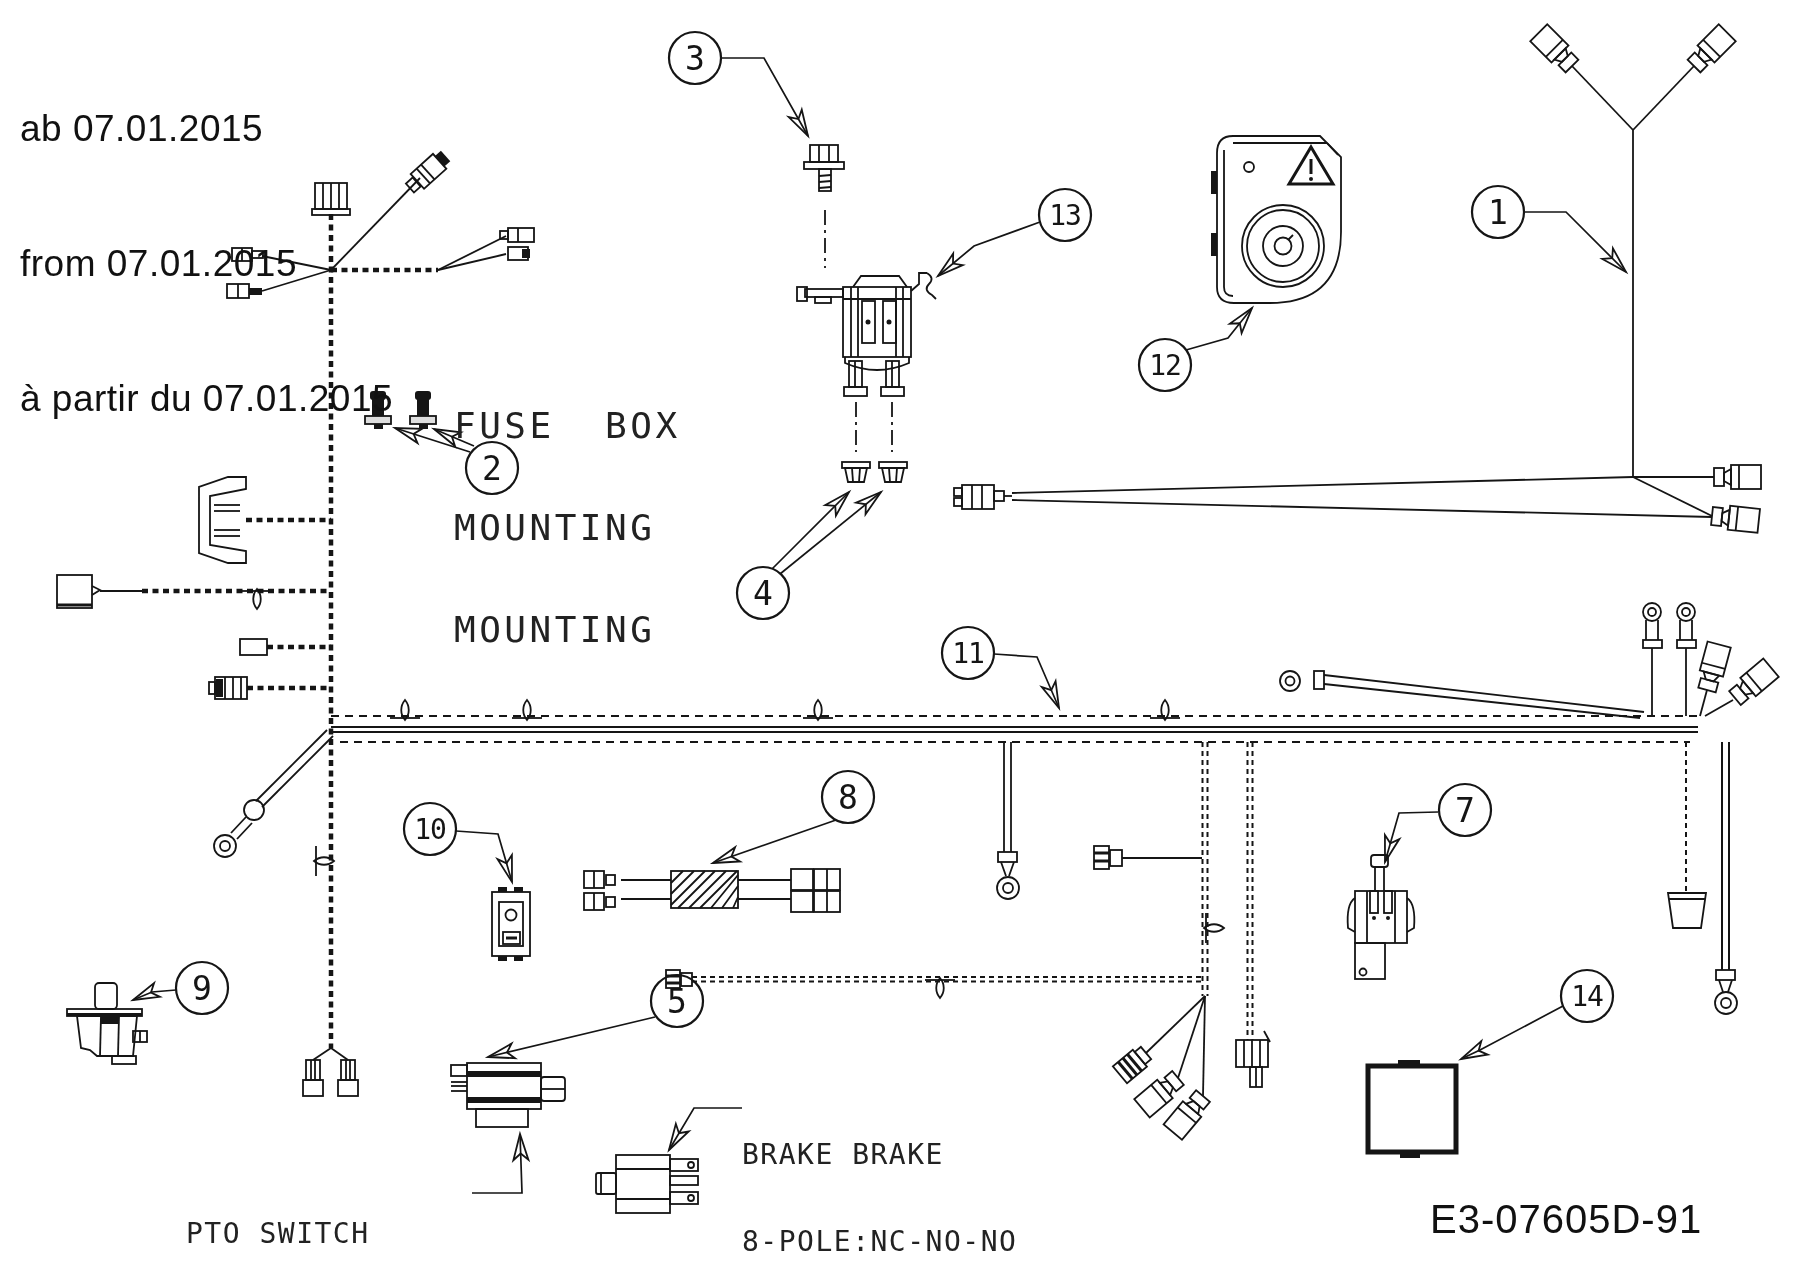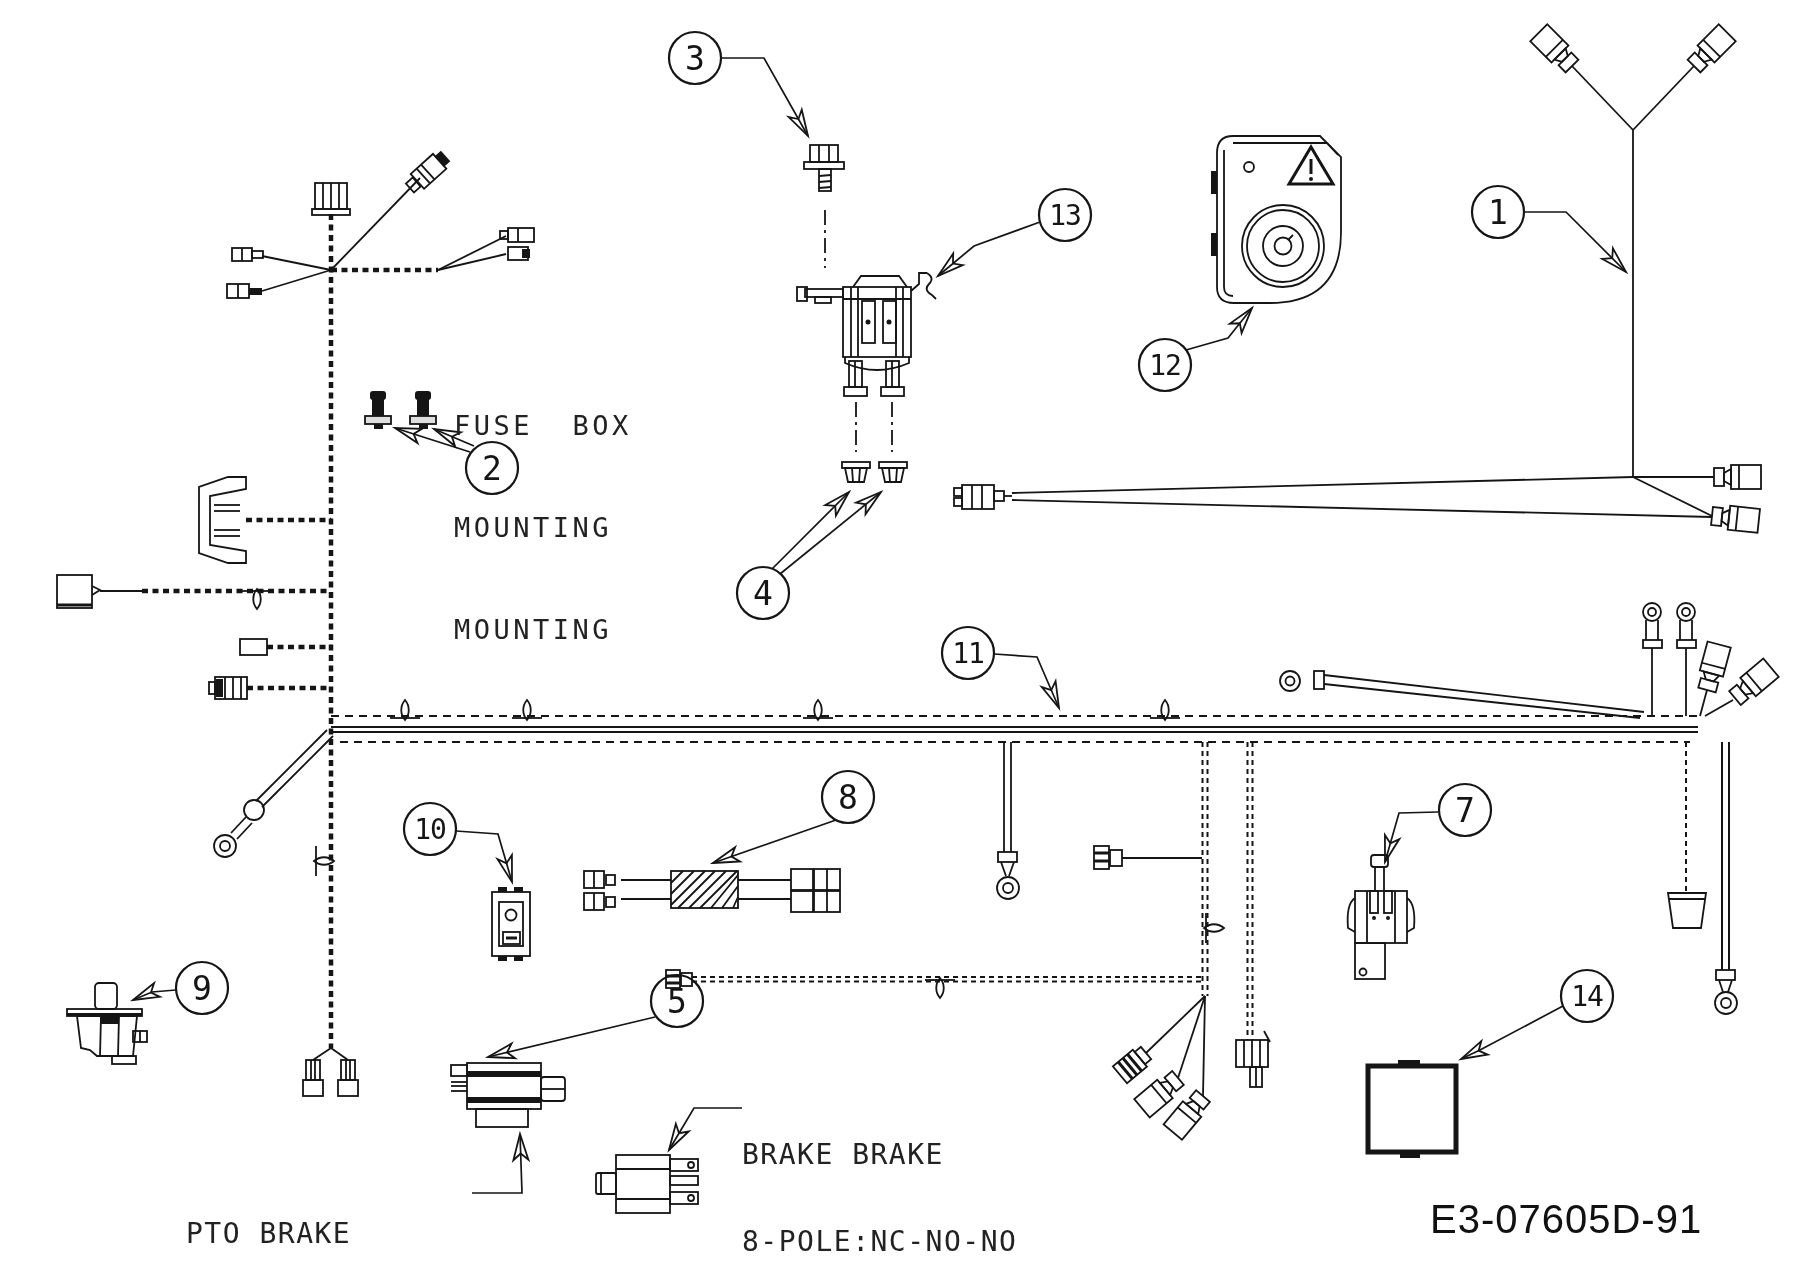--- a/index.html
+++ b/index.html
@@ -17,21 +17,21 @@
   #diagram .dash2{stroke-width:2;stroke-dasharray:5 4;}
   #diagram .dd{stroke-width:1.8;stroke-dasharray:15 5 3 5;}
   #diagram .ldr{stroke-width:1.7;marker-end:url(#arw);}
   #diagram .co{stroke-width:2.2;}
   #diagram text{stroke:none;fill:#151515;font-family:"DejaVu Sans Mono", monospace;}
   #diagram text.cnum{font-size:33px;text-anchor:middle;}
   #diagram text.cnum2{font-size:28px;text-anchor:middle;letter-spacing:-1px;}
   .txt{position:absolute;white-space:pre;}
   #hdr{left:20px;top:16px;font-size:37px;line-height:45px;letter-spacing:0.5px;}
   .cad{font-family:"DejaVu Sans Mono", monospace;color:#222;}
-  #fuselbl{left:454px;top:341px;font-size:27px;line-height:34px;letter-spacing:3.5px;}
+  #fuselbl{left:454px;top:341px;font-size:36px;line-height:34px;letter-spacing:3.5px;}
   #ptolbl{left:186px;top:1164px;font-size:28px;line-height:28px;letter-spacing:1.5px;}
   #brakelbl{left:742px;top:1082px;font-size:28px;line-height:29px;letter-spacing:1.5px;}
   #pnum{left:1430px;top:1197px;font-size:40px;font-weight:normal;letter-spacing:1px;z-index:3;}
   #wm{left:1636px;top:1220px;font-size:45px;font-weight:bold;z-index:2;opacity:0.95;
       font-family:"DejaVu Serif", serif;letter-spacing:-1px;}
 </style>
 </head>
 <body>
 
 <div id="canvas">
@@ -498,29 +498,34 @@
           <circle cx="1065" cy="215" r="26" class="co"></circle>
           <text class="cnum2" x="1065" y="225">13</text>
         </g>
       <g>
           <circle cx="1587" cy="996" r="26" class="co"></circle>
           <text class="cnum2" x="1587" y="1006">14</text>
         </g>
     </g>
   </svg>
 
+  <div id="hdr" class="txt">
+    <div>ab 07.01.2015</div>
+    <div>from 07.01.2015</div>
+    <div>à partir du 07.01.2015</div>
+  </div>
 
   <div id="fuselbl" class="txt cad">
     <div>FUSE  BOX</div>
     <div>MOUNTING</div>
     <div>MOUNTING</div>
   </div>
 
   <div id="ptolbl" class="txt cad">
-    <div>PTO BRAKE</div>
+    <div>PTO SWITCH</div>
     
   </div>
 
   <div id="brakelbl" class="txt cad">
     <div>BRAKE BRAKE</div>
     <div>8-POLE:NC-NO-NO</div>
   </div>
 
   <div id="wm" class="txt">
     

